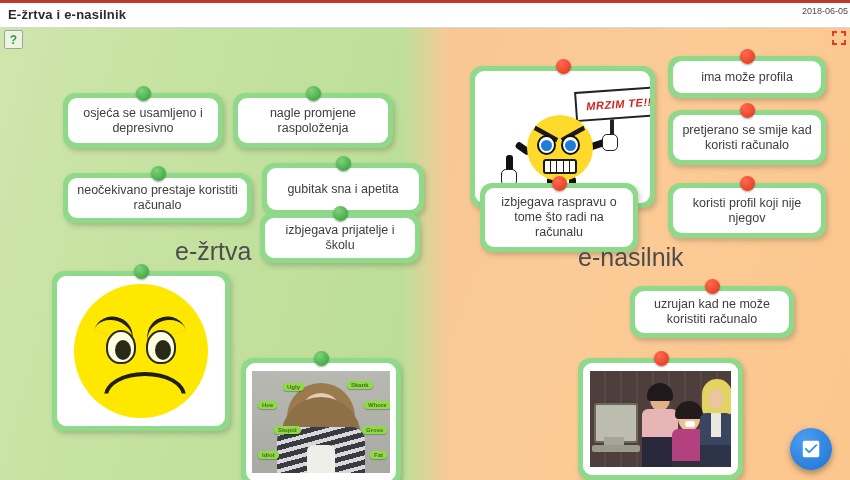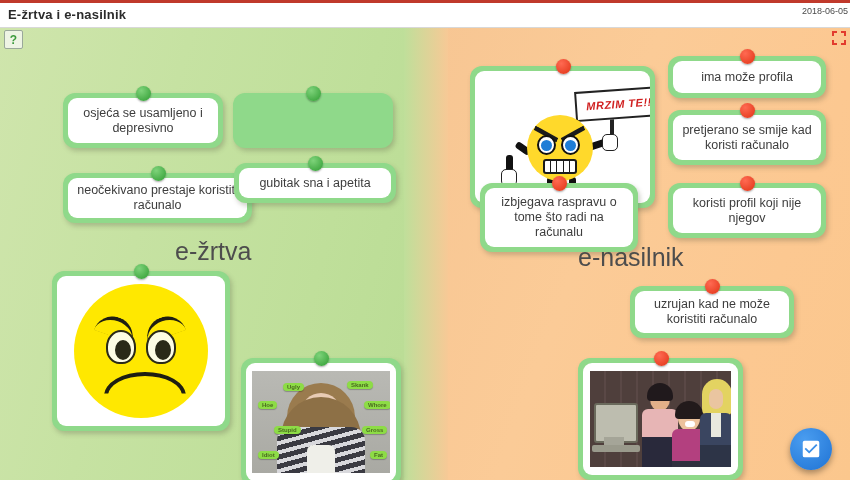--- a/index.html
+++ b/index.html
@@ -278,36 +278,45 @@
 
     <div class="node" style="left:63px;top:65px;width:160px;height:55px;">
       <div class="pin green"></div>
       <div class="node-inner">
         <div class="node-text">osjeća se usamljeno i depresivno</div>
       </div>
     </div>
 
     <div class="node" style="left:233px;top:65px;width:160px;height:55px;">
       <div class="pin green"></div>
+      <div class="node-inner">
+        <div class="node-text">nagle promjene raspoloženja</div>
+      </div>
     </div>
 
     <div class="node" style="left:63px;top:145px;width:189px;height:50px;">
       <div class="pin green"></div>
       <div class="node-inner">
         <div class="node-text">neočekivano prestaje koristiti računalo</div>
       </div>
     </div>
 
-    <div class="node" style="left:234px;top:135px;width:162px;height:40px;">
+    <div class="node" style="left:262px;top:135px;width:162px;height:52px;">
       <div class="pin green"></div>
       <div class="node-inner">
         <div class="node-text">gubitak sna i apetita</div>
       </div>
     </div>
 
+    <div class="node" style="left:260px;top:185px;width:160px;height:50px;">
+      <div class="pin green"></div>
+      <div class="node-inner">
+        <div class="node-text">izbjegava prijatelje i školu</div>
+      </div>
+    </div>
 
 
     <div class="node" style="left:52px;top:243px;width:178px;height:160px;">
       <div class="pin green"></div>
       <div class="pic-inner">
         <div class="sad-face">
           <div class="sad-brow l"></div>
           <div class="sad-brow r"></div>
           <div class="sad-eye l">
             <div class="sad-pupil"></div>

